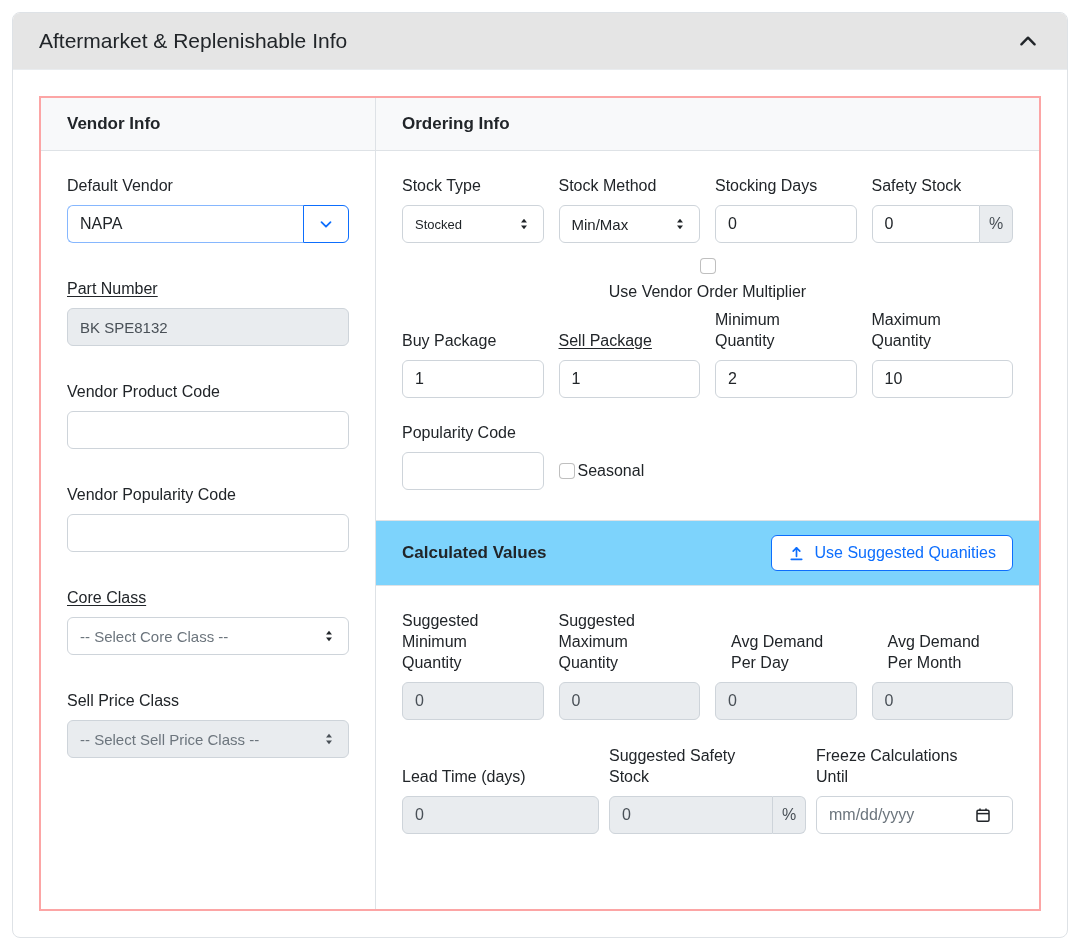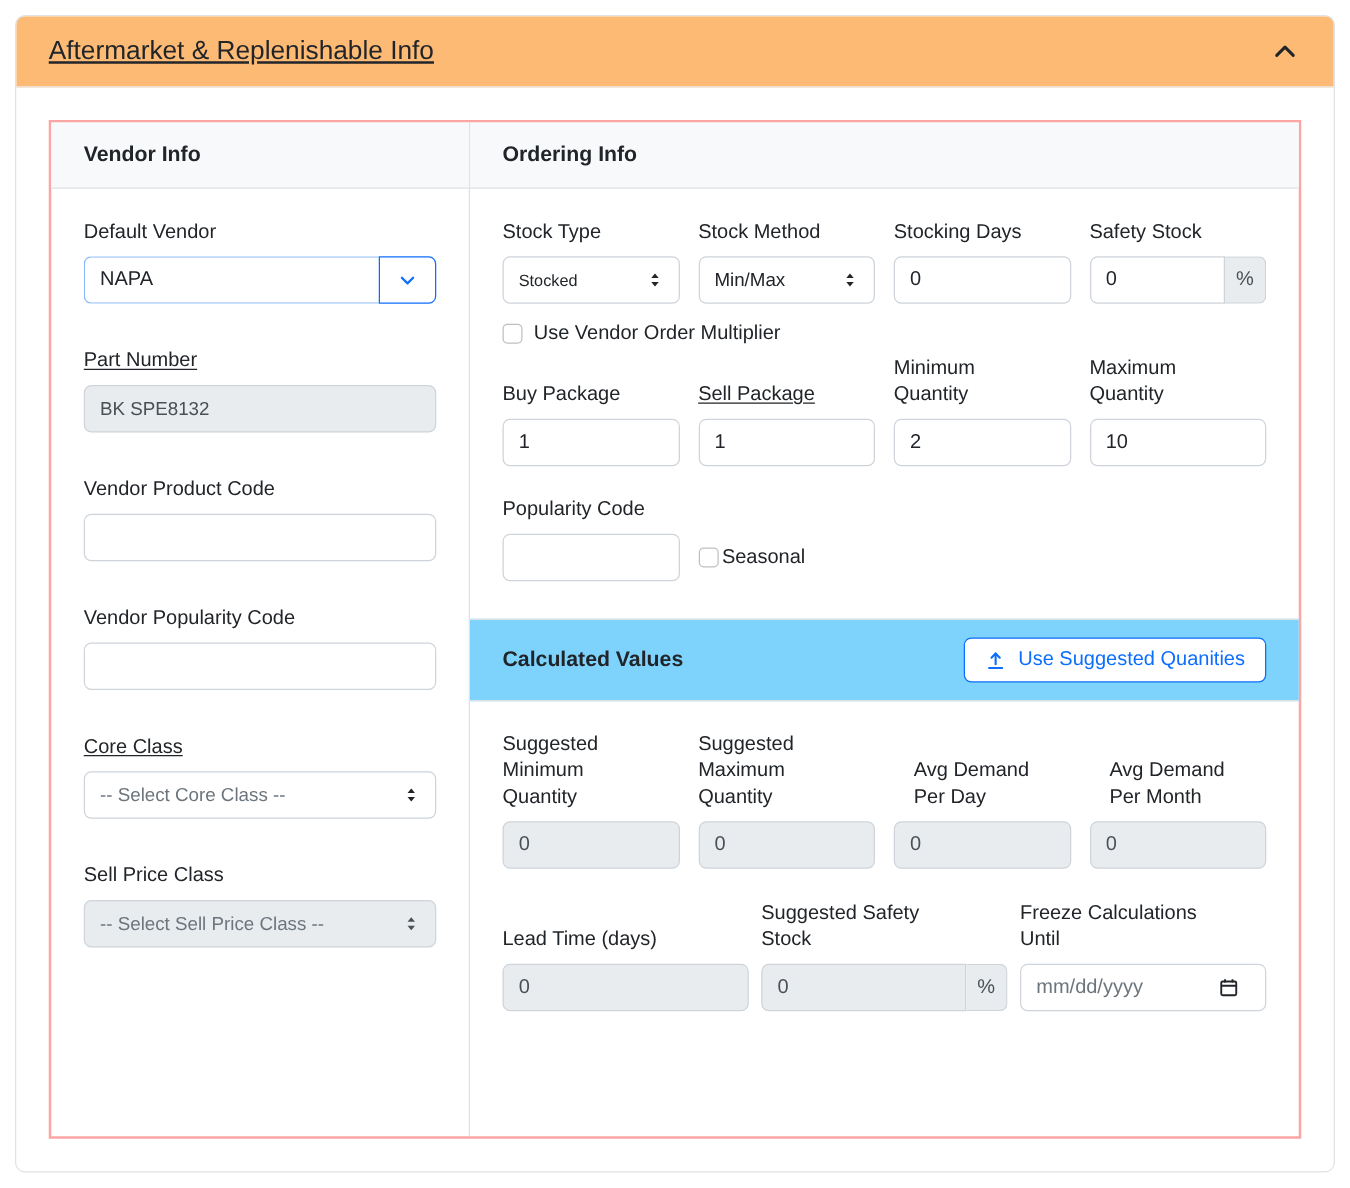--- a/index.html
+++ b/index.html
@@ -12,22 +12,22 @@
     -webkit-font-smoothing:antialiased;
   }
   .page { width:1080px; height:950px; padding:12px; }
 
   .card {
     border:1px solid #dee2e6; border-radius:8px; background:#fff;
     height:926px; display:flex; flex-direction:column; overflow:hidden;
   }
   .card-header {
     display:flex; align-items:center; justify-content:space-between;
-    padding:15px 26px; border-bottom:1px solid #e9ecef; background:#fdba74;
-    flex:0 0 auto; cursor:pointer;text-decoration:underline;
+    padding:15px 26px; border-bottom:1px solid #e9ecef; background:#e5e5e5;
+    flex:0 0 auto; cursor:pointer;
   }
   .card-title { font-size:21px; font-weight:500; }
   .chevron-btn { background:none; border:none; padding:2px; cursor:pointer; display:flex; }
   .card-body { padding:26px; flex:1; min-height:0; }
 
   .panel-box { display:flex; border:2px solid #fca5a5; height:100%; background:#fff; }
   .left-panel { width:335px; min-width:335px; border-right:1px solid #dee2e6; }
   .right-panel { flex:1; display:flex; flex-direction:column; min-width:0; }
 
   .panel-header {
@@ -66,21 +66,21 @@
   .vendor-btn {
     width:46px; height:38px; background:#fff;
     border:1px solid #0d6efd; border-radius:0 6px 6px 0;
     display:flex; align-items:center; justify-content:center; cursor:pointer;
   }
 
   .grid4 { display:grid; grid-template-columns:repeat(4,1fr); column-gap:15px; }
   .grid3 { display:grid; grid-template-columns:repeat(3,1fr); column-gap:10px; }
   .align-end { align-items:end; }
 
-  .check-row { display:flex; align-items:center; gap:9px; margin:15px 0 8px 0; }
+  .check-row { display:flex; align-items:center; gap:9px; margin:15px 0 8px 0;flex-direction:column; }
   input[type=checkbox] {
     appearance:none; -webkit-appearance:none;
     width:16px; height:16px; border:1px solid rgba(0,0,0,.25); border-radius:4px;
     background:#fff; margin:0; cursor:pointer; flex:0 0 auto;
   }
 
   .row-c { margin-top:24px; }
   .seasonal { display:flex; align-items:center; gap:3px; margin-bottom:10px; align-self:end; }
 
   .input-group { display:flex; }

